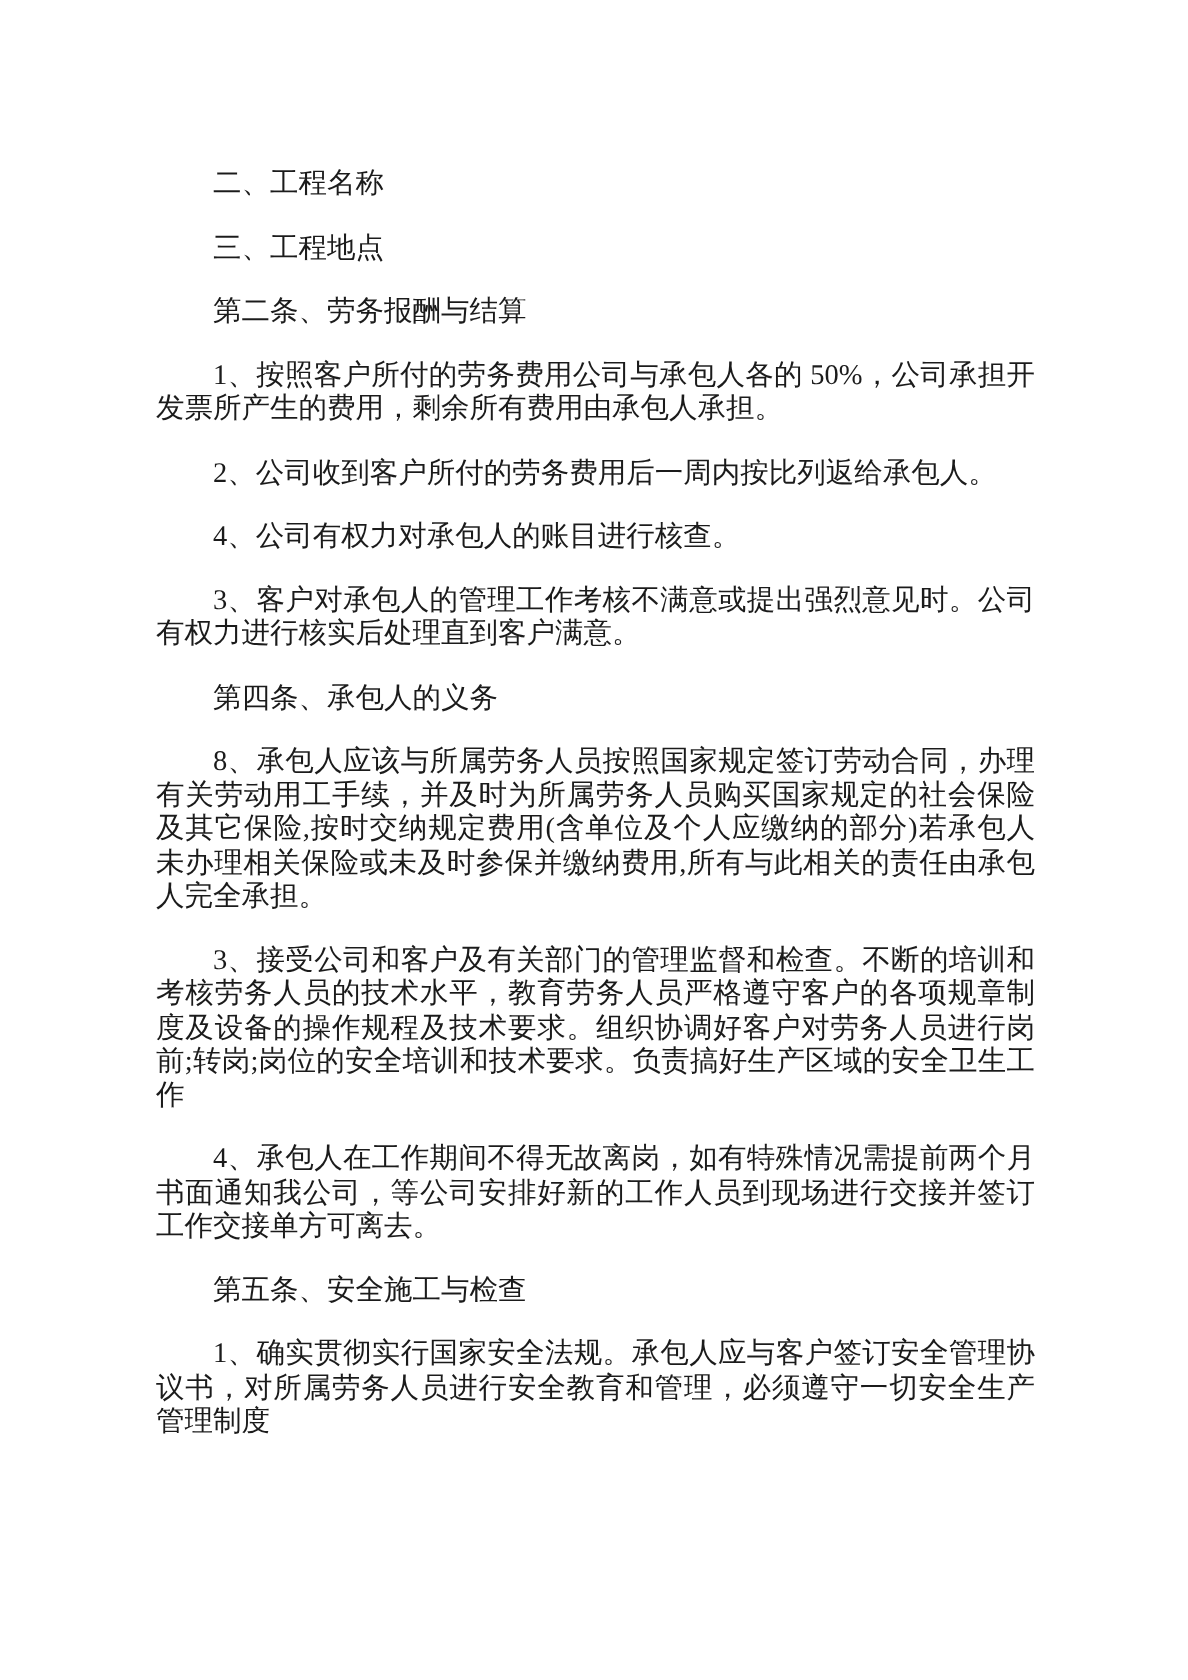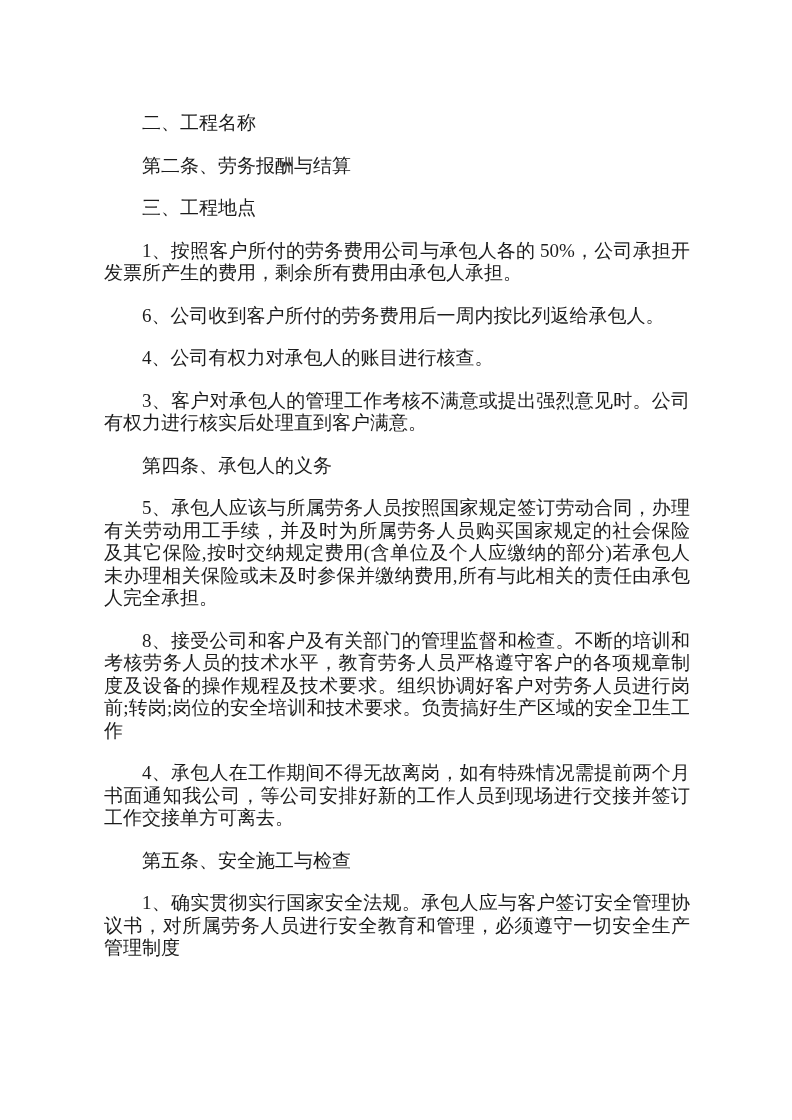--- a/index.html
+++ b/index.html
@@ -36,26 +36,26 @@
   .doc p.heading {
     text-align: left;
   }
 </style>
 </head>
 <body>
 
 <div class="page">
   <div class="doc">
       <p class="heading">二、工程名称</p>
+      <p class="heading">三、工程地点</p>
       <p class="heading">第二条、劳务报酬与结算</p>
-      <p class="heading">三、工程地点</p>
       <p class="paragraph">1、按照客户所付的劳务费用公司与承包人各的 50%，公司承担开发票所产生的费用，剩余所有费用由承包人承担。</p>
-      <p class="paragraph">6、公司收到客户所付的劳务费用后一周内按比列返给承包人。</p>
+      <p class="paragraph">2、公司收到客户所付的劳务费用后一周内按比列返给承包人。</p>
       <p class="paragraph">4、公司有权力对承包人的账目进行核查。</p>
       <p class="paragraph">3、客户对承包人的管理工作考核不满意或提出强烈意见时。公司有权力进行核实后处理直到客户满意。</p>
       <p class="heading">第四条、承包人的义务</p>
-      <p class="paragraph">5、承包人应该与所属劳务人员按照国家规定签订劳动合同，办理有关劳动用工手续，并及时为所属劳务人员购买国家规定的社会保险及其它保险,按时交纳规定费用(含单位及个人应缴纳的部分)若承包人未办理相关保险或未及时参保并缴纳费用,所有与此相关的责任由承包人完全承担。</p>
-      <p class="paragraph">8、接受公司和客户及有关部门的管理监督和检查。不断的培训和考核劳务人员的技术水平，教育劳务人员严格遵守客户的各项规章制度及设备的操作规程及技术要求。组织协调好客户对劳务人员进行岗前;转岗;岗位的安全培训和技术要求。负责搞好生产区域的安全卫生工作</p>
+      <p class="paragraph">8、承包人应该与所属劳务人员按照国家规定签订劳动合同，办理有关劳动用工手续，并及时为所属劳务人员购买国家规定的社会保险及其它保险,按时交纳规定费用(含单位及个人应缴纳的部分)若承包人未办理相关保险或未及时参保并缴纳费用,所有与此相关的责任由承包人完全承担。</p>
+      <p class="paragraph">3、接受公司和客户及有关部门的管理监督和检查。不断的培训和考核劳务人员的技术水平，教育劳务人员严格遵守客户的各项规章制度及设备的操作规程及技术要求。组织协调好客户对劳务人员进行岗前;转岗;岗位的安全培训和技术要求。负责搞好生产区域的安全卫生工作</p>
       <p class="paragraph">4、承包人在工作期间不得无故离岗，如有特殊情况需提前两个月书面通知我公司，等公司安排好新的工作人员到现场进行交接并签订工作交接单方可离去。</p>
       <p class="heading">第五条、安全施工与检查</p>
       <p class="paragraph">1、确实贯彻实行国家安全法规。承包人应与客户签订安全管理协议书，对所属劳务人员进行安全教育和管理，必须遵守一切安全生产管理制度</p>
     </div>
 </div>
 
 </body></html>

